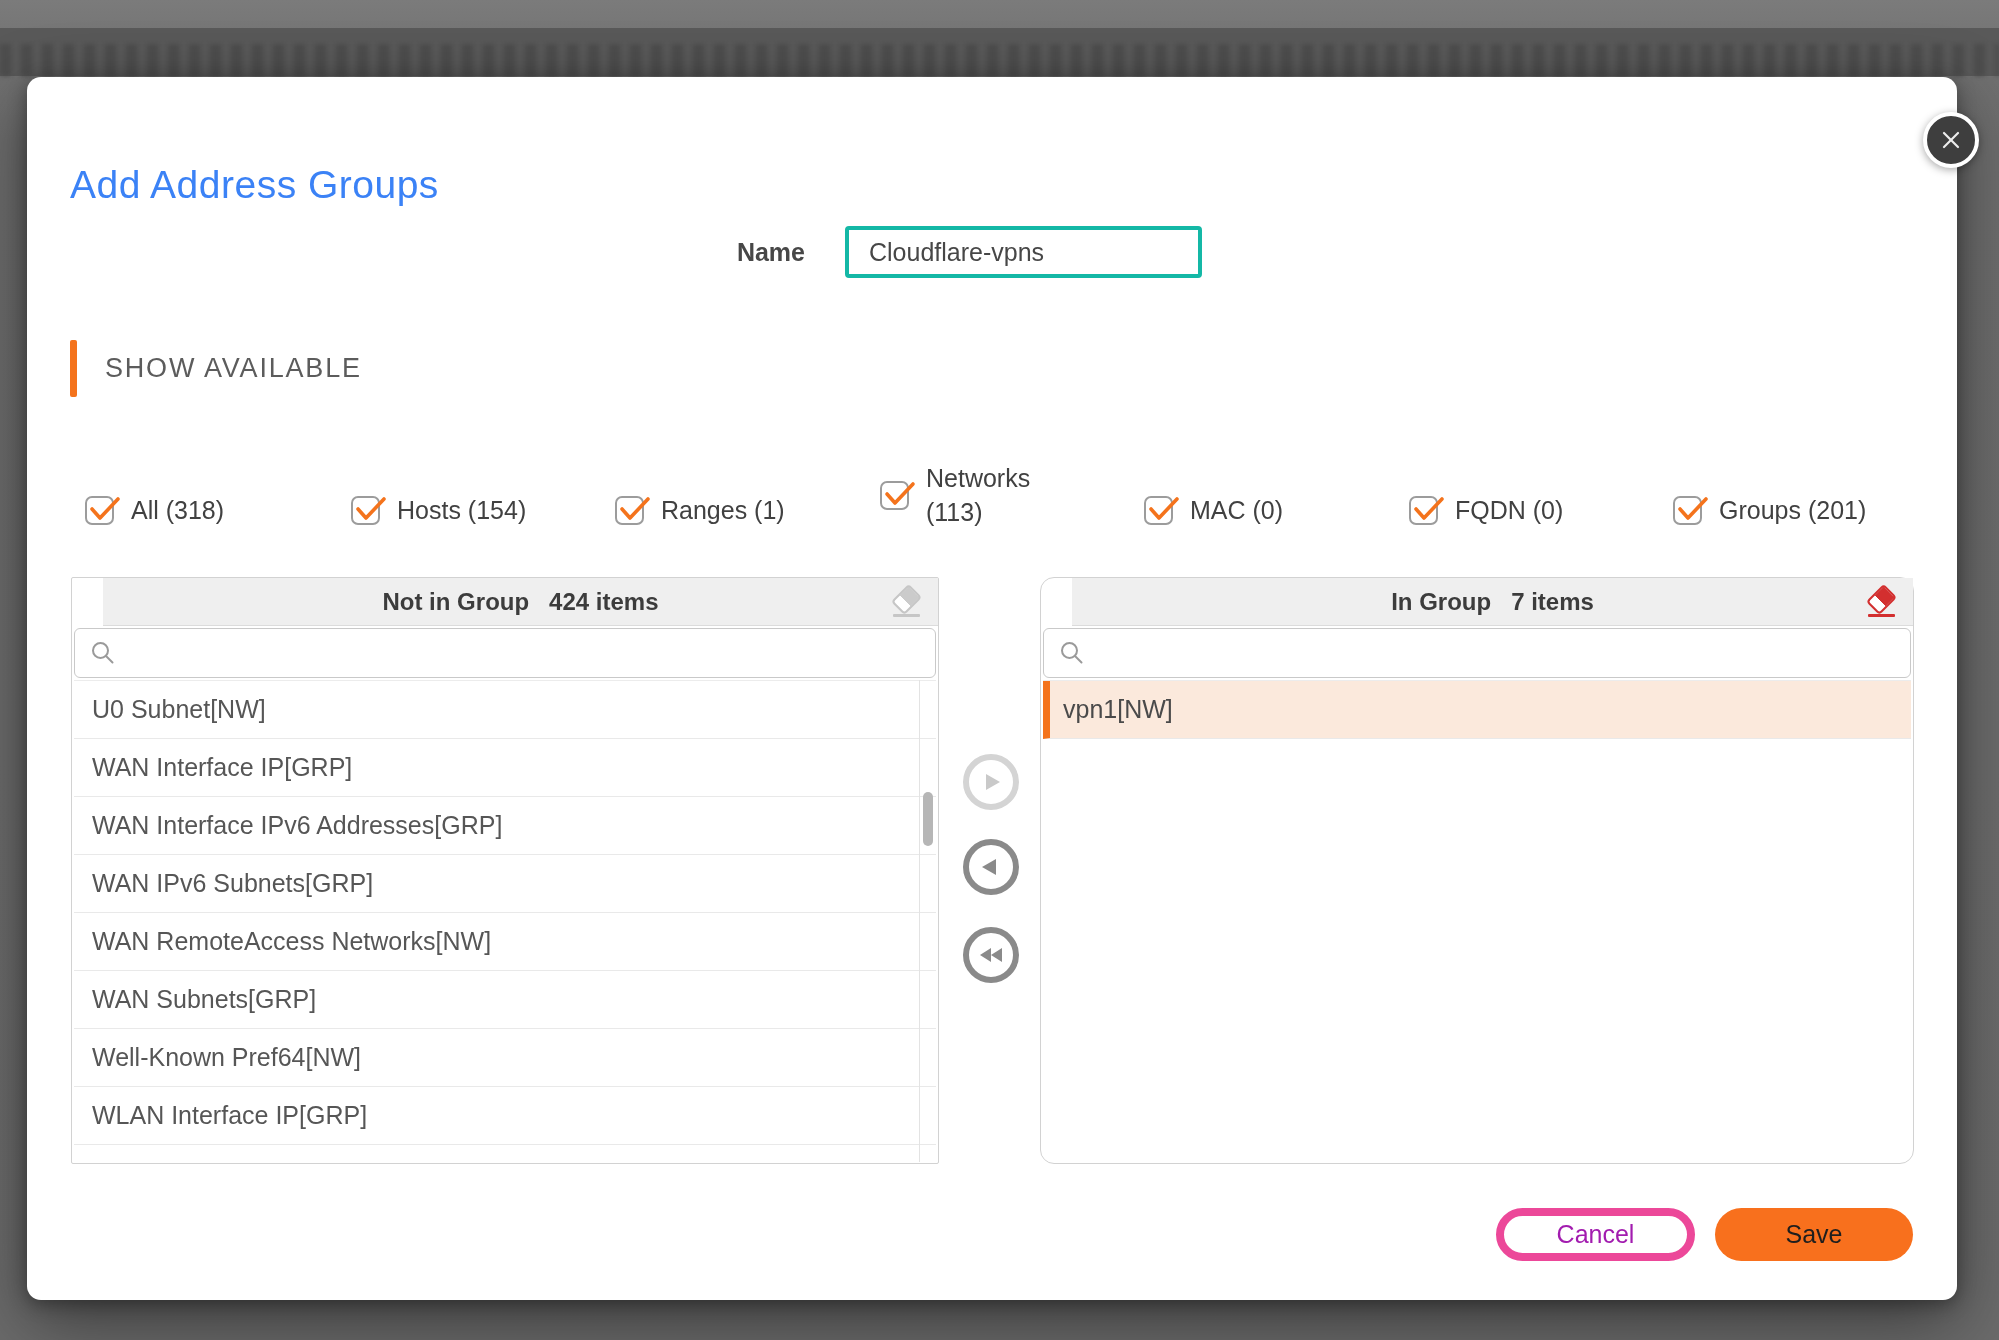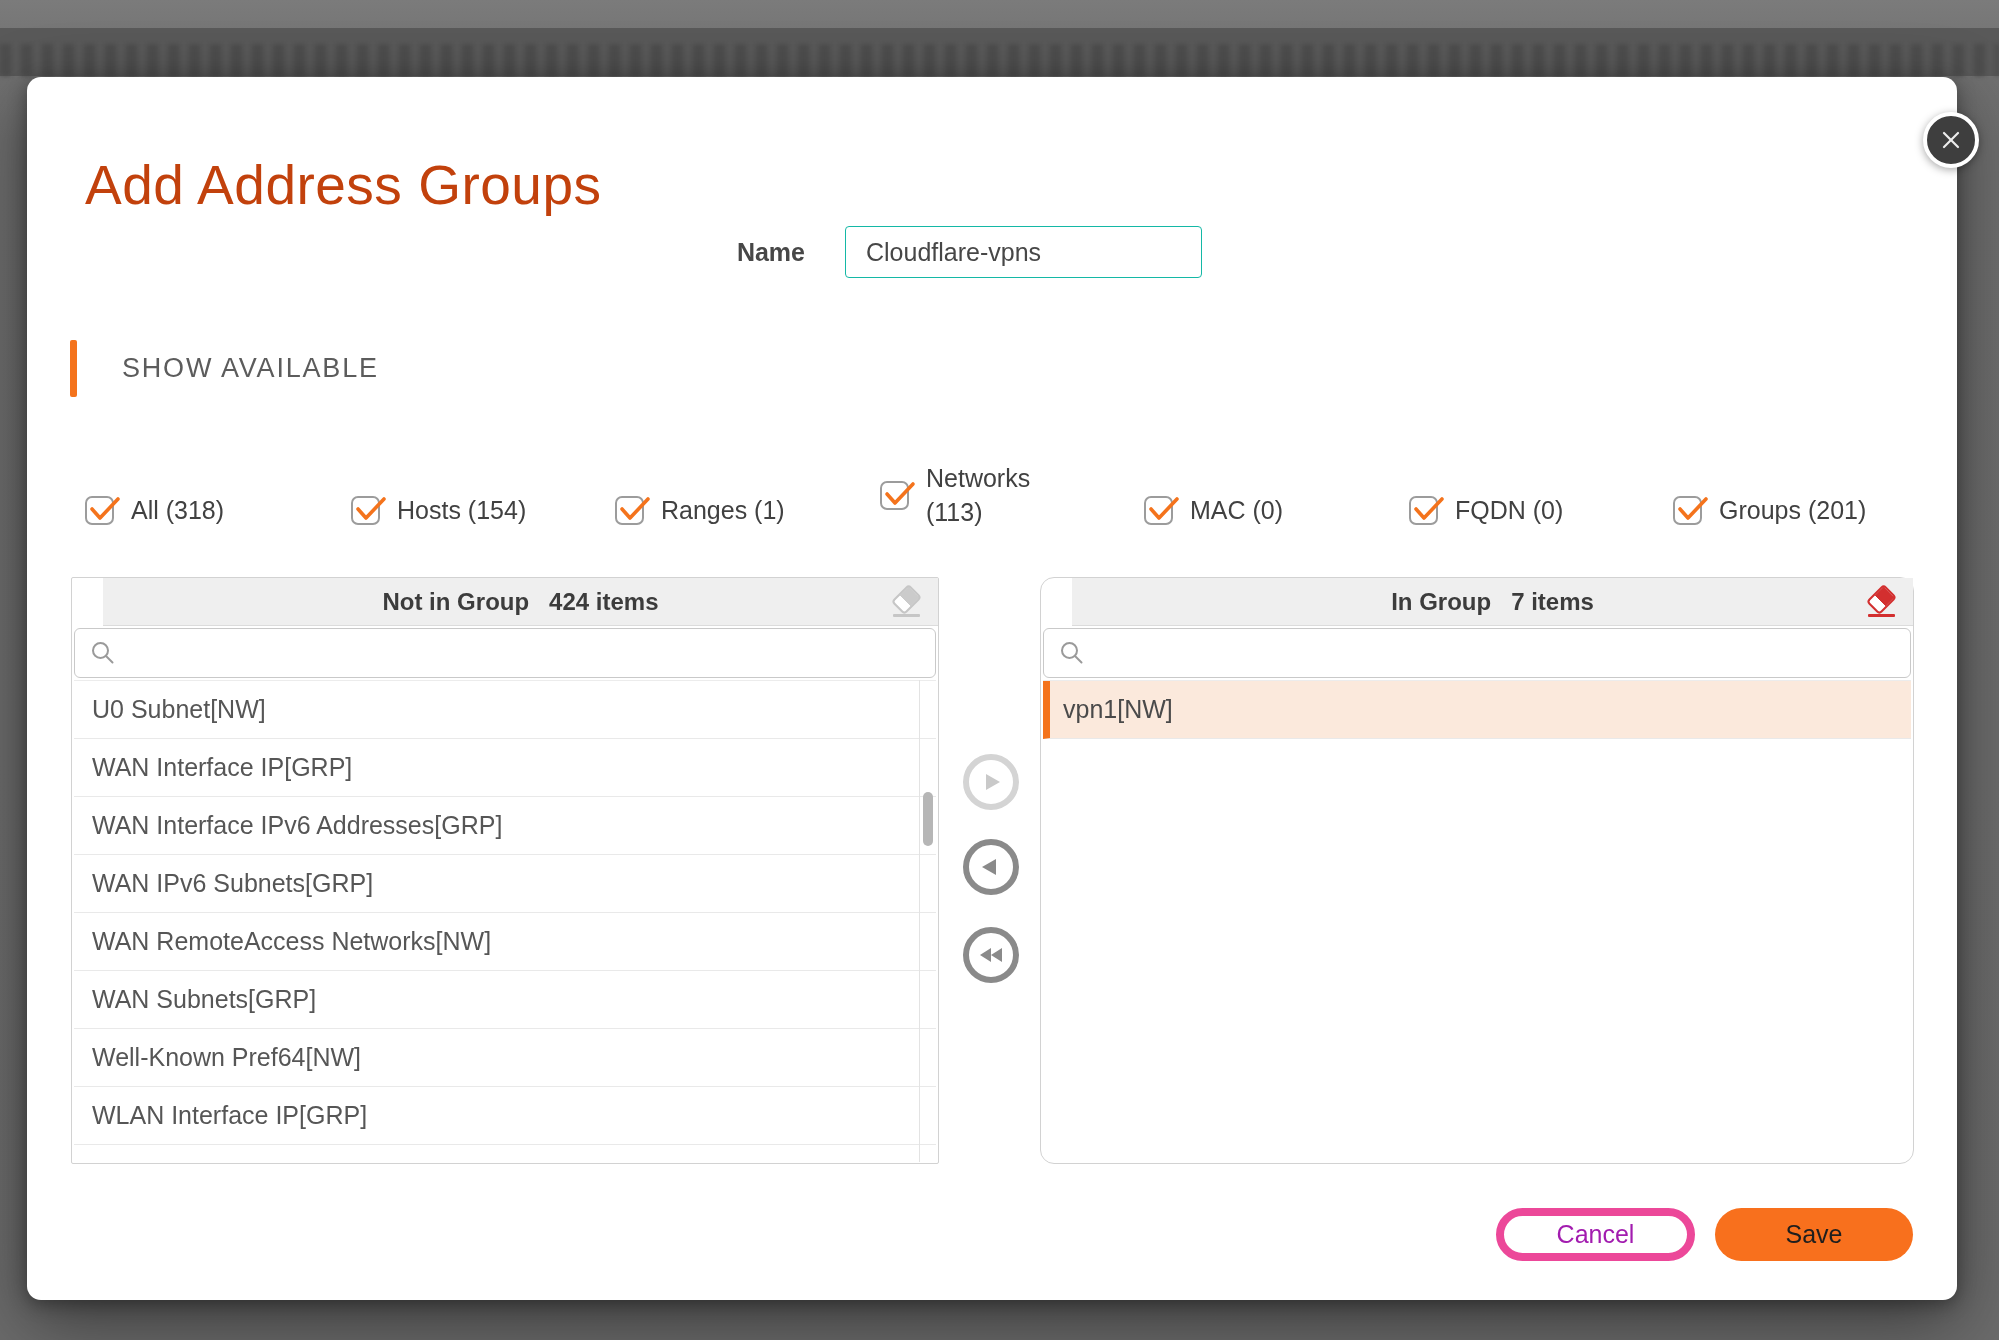--- a/index.html
+++ b/index.html
@@ -11,37 +11,37 @@
   .bg-strip { position:absolute; top:28px; left:0; right:0; height:48px; background:#595959; }
   .bg-teeth { position:absolute; top:44px; left:0; right:0; height:32px;
     background:repeating-linear-gradient(90deg, #4a4a4a 0 11px, rgba(0,0,0,0) 11px 21px);
     filter:blur(2px); opacity:.75; }
 
   
   .modal { position:absolute; left:27px; top:77px; width:1930px; height:1223px;
     background:#ffffff; border-radius:14px;
     box-shadow:0 22px 70px rgba(0,0,0,.45), 0 4px 18px rgba(0,0,0,.35); }
 
-  .modal-title { position:absolute; left:58px; top:80px; font-size:55px; line-height:56px;
-    font-weight:500; color:#c2410c; letter-spacing:.5px; }
+  .modal-title { position:absolute; left:43px; top:80px; font-size:39px; line-height:56px;
+    font-weight:500; color:#3b82f6; letter-spacing:.5px; }
 
   .close-btn { position:absolute; top:35px; right:-22px; width:56px; height:56px;
     border-radius:50%; background:#3e3e3e; border:4px solid #ffffff; cursor:pointer;
     display:flex; align-items:center; justify-content:center;
     box-shadow:0 2px 8px rgba(0,0,0,.35); }
 
   
   .name-label { position:absolute; left:618px; top:161px; width:160px; text-align:right;
     font-size:25px; font-weight:700; color:#474747; }
   .name-input { position:absolute; left:818px; top:149px; width:357px; height:52px;
-    border:1px solid #14b8a6; border-radius:4px; padding:0 20px; font-size:25px; color:#474747;
+    border:4px solid #14b8a6; border-radius:4px; padding:0 20px; font-size:25px; color:#474747;
     font-family:"Liberation Sans", sans-serif; outline:none; background:#fff; }
 
   
-  .section { position:absolute; left:43px; top:263px; height:57px; display:flex; align-items:center; gap:45px; }
+  .section { position:absolute; left:43px; top:263px; height:57px; display:flex; align-items:center; gap:28px; }
   .section-bar { width:7px; height:57px; background:#f4731c; border-radius:2px; }
   .section-label { font-size:27px; color:#5c5c5c; letter-spacing:1.8px; }
 
   
   .filter { position:absolute; top:405px; height:56px; display:flex; align-items:center; gap:17px; cursor:pointer; }
   .filter.wrap { top:372px; height:92px; }
   .filter.wrap .filter-label { max-width:116px; line-height:34px; }
   .filters-layer { display:contents; }
   .filters-layer .filter:nth-child(1){ left:58px; }
   .filters-layer .filter:nth-child(2){ left:324px;align-items:center; }

